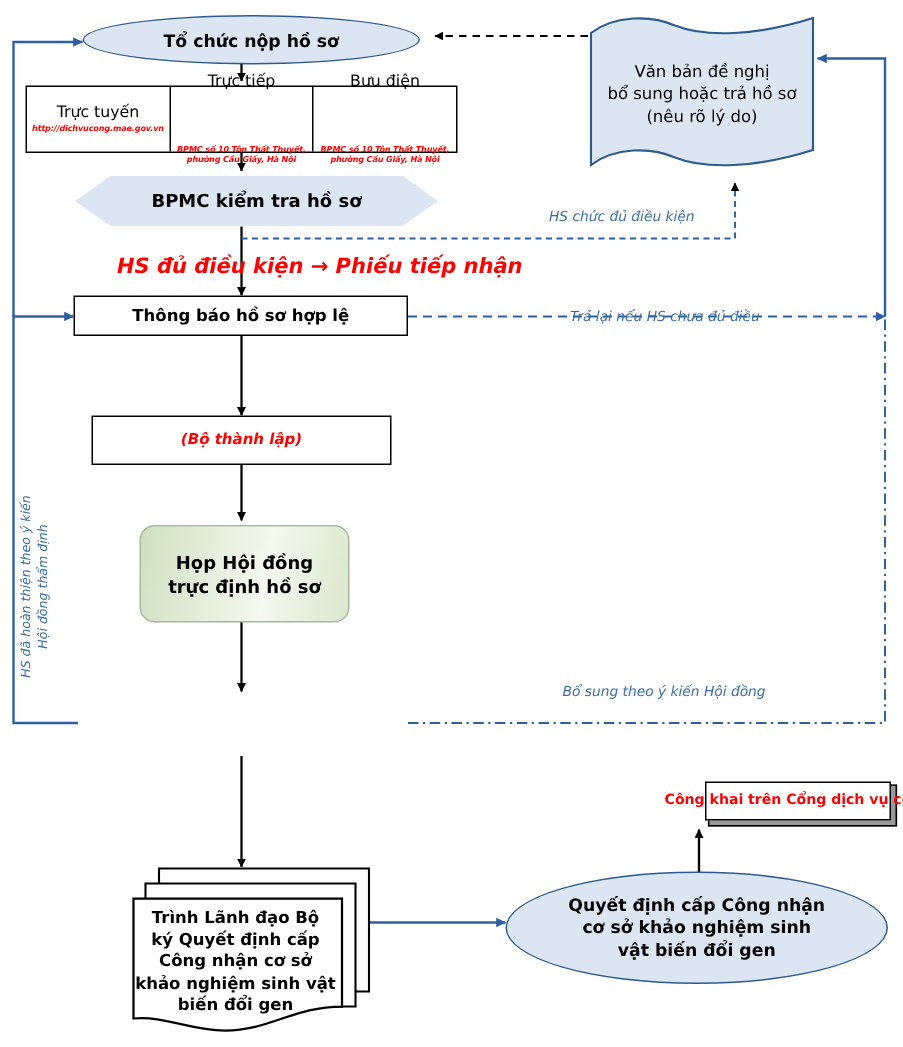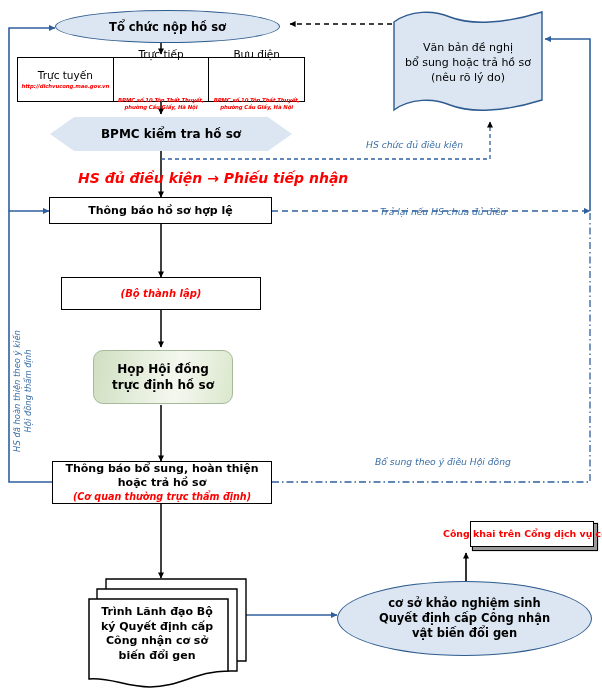--- a/index.html
+++ b/index.html
@@ -96,21 +96,21 @@
   #bpmc-hex .hexbg{
     position:absolute; left:0; top:0; width:100%; height:100%;
     background:#dce6f2;
     border:0;
     clip-path:polygon(10% 0%, 90% 0%, 100% 50%, 90% 100%, 10% 100%, 0% 50%);
   }
   #bpmc-hex .hexlabel{ position:relative; z-index:2; font-size:12px; font-weight:bold;}
 
   
   #green-box{
-    left:93px; top:350px; width:140px; height:54px;
+    left:93px; top:350px; width:140px; height:65px;
     border:1.2px solid #a6b99a;
     border-radius:10px;
     background:linear-gradient(100deg,#cfdfc0 0%,#e6eedd 35%,#f4f8ef 60%,#dbe7cd 100%);
     font-size:12px; font-weight:bold; line-height:16px;
     z-index:3;
   }
 
   
   .docwrap{ position:absolute; z-index:3; }
   .docwrap svg{ position:absolute; left:0; top:0; }
@@ -272,57 +272,53 @@
 
   <div class="node rect" id="council-node" style="left:61px; top:277px; width:200px; height:33px; font-size:11px; font-weight:bold;">
     <span class="sub-red" style="font-size:10px;">(Bộ thành lập)</span>
   </div>
 
   <div class="node" id="green-box">
     <span class="ttl">Họp Hội đồng</span>
     <span class="ttl">trực định hồ sơ</span>
   </div>
 
-  <div class="node rect" id="supplement-node" style="left:52px; top:461px; width:220px; height:43px; font-size:11px; font-weight:bold; line-height:14px;">
-    <span class="ttl">Thông báo bổ sung, hoàn thiện</span>
-    <span class="ttl">hoặc trả hồ sơ</span>
-    <span class="sub-red" style="font-size:9.6px;">(Cơ quan thường trực thẩm định)</span>
-  </div>
 
   <div class="docwrap" style="left:88px; top:575px; width:160px; height:120px;">
     <svg width="160" height="120" viewBox="0 0 160 120">
       <path d="M18,4 L158,4 L158,86 L18,86 Z" fill="#ffffff" stroke="#000" stroke-width="1.4"></path>
       <path d="M9,14 L149,14 L149,96 L9,96 Z" fill="#ffffff" stroke="#000" stroke-width="1.4"></path>
       <path d="M1,24 L140,24 L140,96 C108,96 92,112 62,112 C38,112 22,102 1,104 Z" fill="#ffffff" stroke="#000" stroke-width="1.5"></path>
     </svg>
     <div class="doctext" style="font-size:11px; line-height:14.5px; font-weight:bold;
                                 justify-content:flex-start; padding-top:30px; padding-left:0px; padding-right:22px;">
       <span class="ttl">Trình Lãnh đạo Bộ</span>
       <span class="ttl">ký Quyết định cấp</span>
       <span class="ttl">Công nhận cơ sở</span>
+      <span class="ttl">khảo nghiệm sinh vật</span>
       <span class="ttl">biến đổi gen</span>
     </div>
   </div>
 
   <div class="node ellipse" id="decision-node" style="left:337px; top:581px; width:255px; height:75px; font-size:11.5px; font-weight:bold; line-height:15px;">
+    <span class="ttl">Quyết định cấp Công nhận</span>
     <span class="ttl">cơ sở khảo nghiệm sinh</span>
-    <span class="ttl">Quyết định cấp Công nhận</span>
     <span class="ttl">vật biến đổi gen</span>
   </div>
 
   <div class="node" id="public-box">
     <span class="ttl">Công khai trên Cổng dịch vụ công</span>
   </div>
 
   <div class="elabel red" style="left:78px; top:170px; font-size:14px;">HS đủ điều kiện → Phiếu tiếp nhận</div>
 
   <div class="elabel blue" style="left:366px; top:139px; font-size:9.2px;">HS chức đủ điều kiện</div>
 
   <div class="elabel blue" style="left:380px; top:194px; font-size:9.2px;margin-top:12px;">Trả lại nếu HS chưa đủ điều</div>
 
-  <div class="elabel blue" style="left:375px; top:456px; font-size:9.2px;">Bổ sung theo ý điều Hội đồng</div>
+  <div class="elabel blue" style="left:375px; top:456px; font-size:9.2px;">Bổ sung theo ý kiến Hội đồng</div>
 
   <div class="vlabel" style="left:-52px; top:380px; width:150px;">
     <span>HS đã hoàn thiện theo ý kiến</span><br>
     <span>Hội đồng thẩm định</span>
   </div>
 
 </div>
 
 </body></html>

